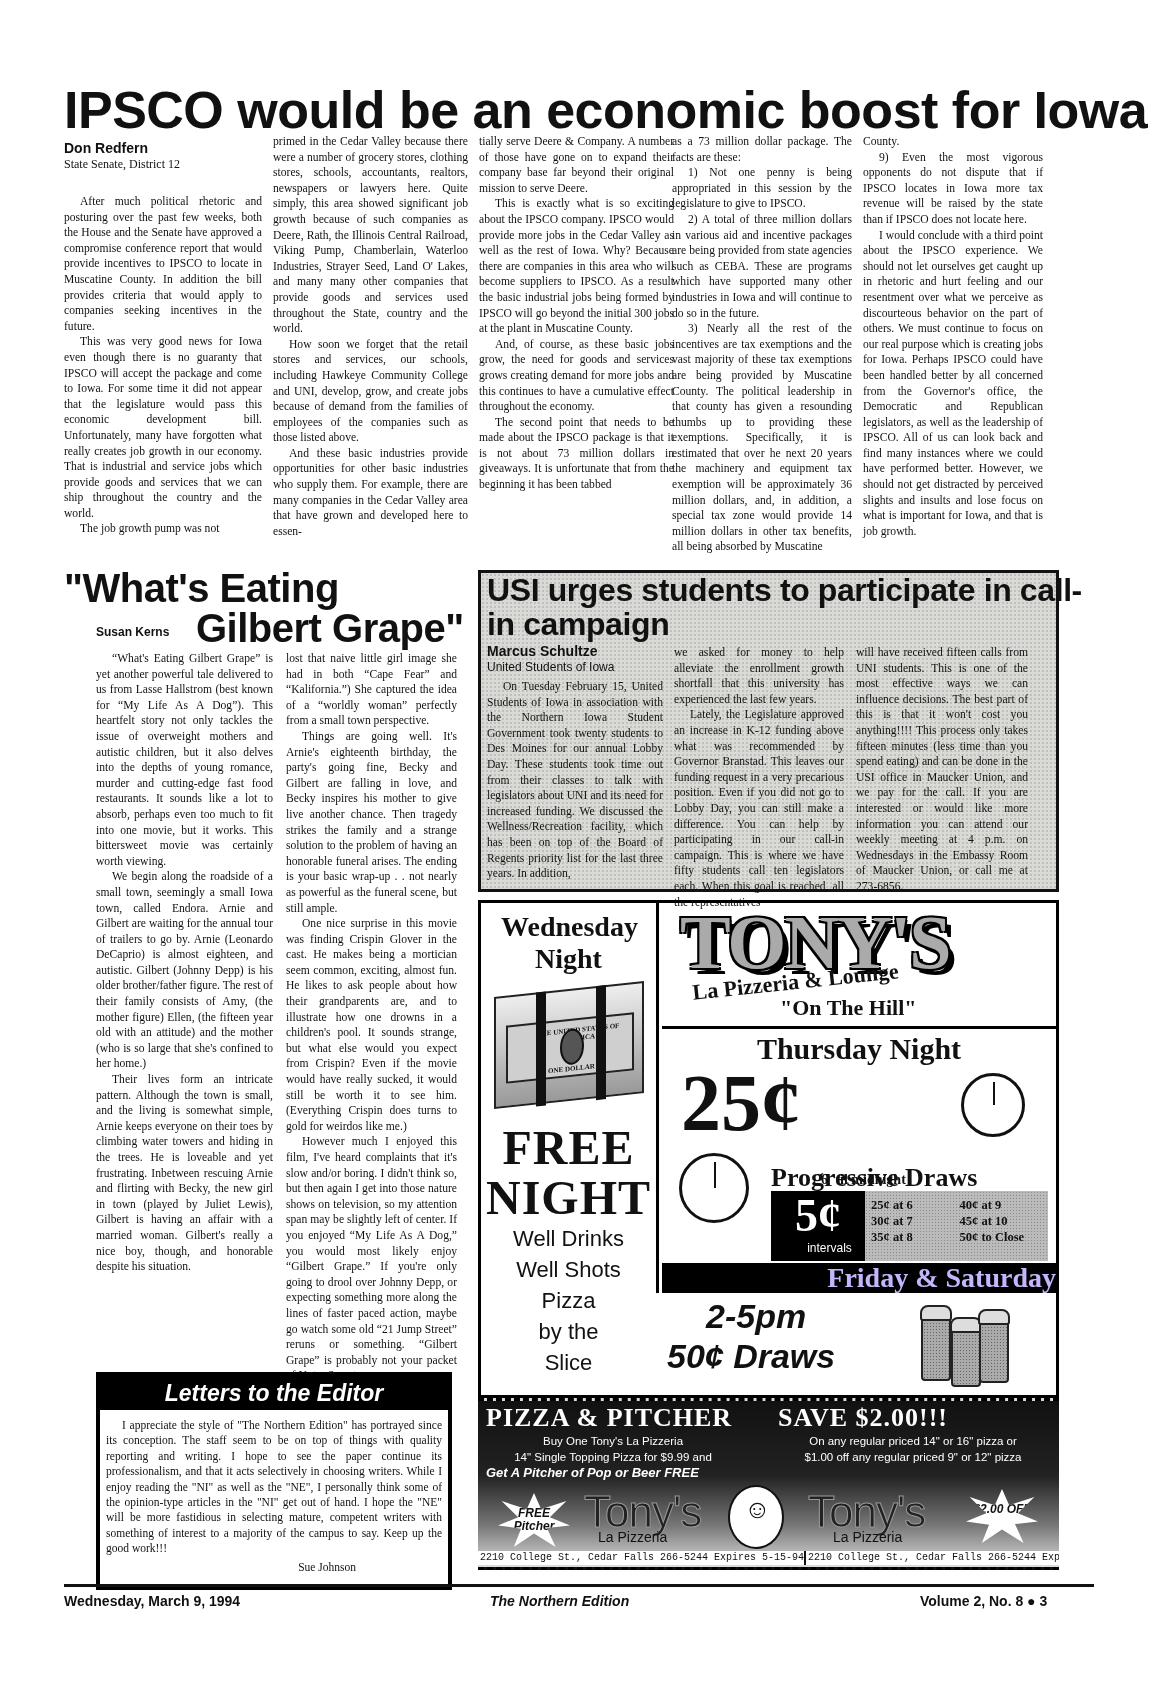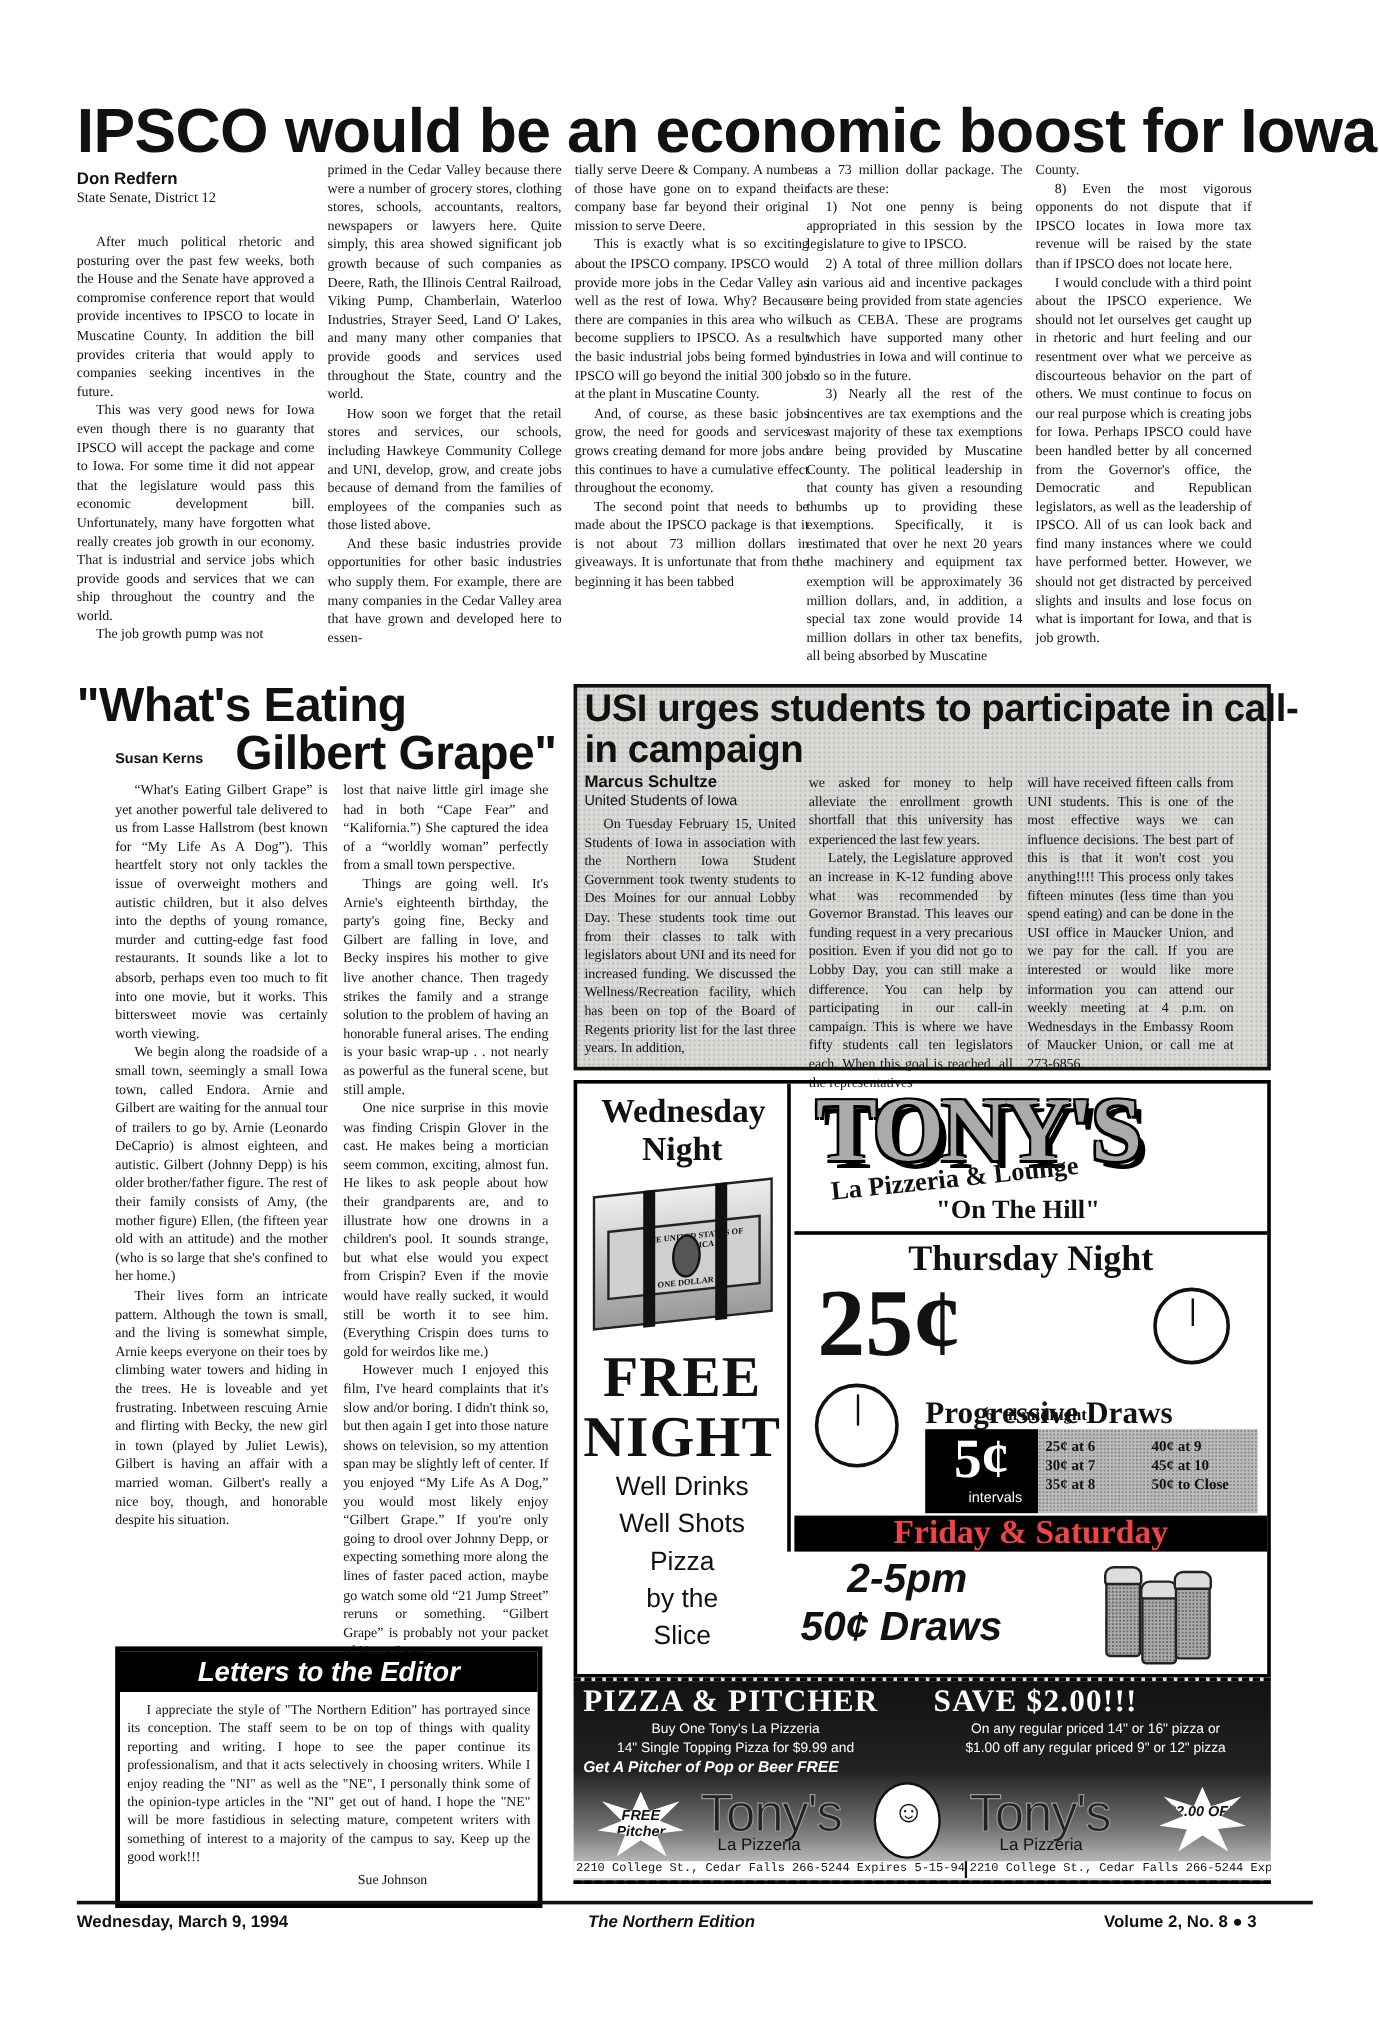--- a/index.html
+++ b/index.html
@@ -95,21 +95,21 @@
   .til { position: absolute; left: 340px; top: 270px; font-family: "Liberation Serif", serif; font-weight: 900; font-size: 14px; line-height: 14px; white-space: nowrap; }
   .nickel-box { position: absolute; left: 290px; top: 288px; width: 94px; height: 70px; background: #000; color: #fff; text-align: center; }
   .nickel-big { font-family: "Liberation Serif", serif; font-weight: 900; font-size: 46px; line-height: 50px; }
   .nickel-lbl { font-family: "Liberation Sans", sans-serif; font-size: 12px; line-height: 14px; margin-left: 23px; }
   .prices-box {
     position: absolute; left: 384px; top: 288px; width: 183px; height: 70px; background: #bbb;
     background-image: radial-gradient(#888 0.8px, transparent 0.9px); background-size: 3px 3px;
     padding: 6px 6px; font-family: "Liberation Serif", serif; font-weight: 900; font-size: 12.5px; line-height: 16px;
   }
   .prices-grid { display: grid; grid-template-columns: 1fr 1fr; column-gap: 6px; }
-  .friday-band { position: absolute; left: 181px; top: 360px; width: 394px; height: 30px; background: #000; color: #ef4444; text-align: center; font-family: "Liberation Serif", serif; font-weight: 900; font-size: 28px; line-height: 30px; }
+  .friday-band { position: absolute; left: 181px; top: 360px; width: 394px; height: 30px; background: #000; color: #c4b5fd; text-align: right; font-family: "Liberation Serif", serif; font-weight: 900; font-size: 28px; line-height: 30px; }
   .time25 { position: absolute; left: 225px; top: 393px; font-family: "Liberation Sans", sans-serif; font-weight: bold; font-style: italic; font-size: 34px; line-height: 40px; }
   .draws50 { position: absolute; left: 186px; top: 433px; font-family: "Liberation Sans", sans-serif; font-weight: bold; font-style: italic; font-size: 34px; line-height: 40px; }
   .glass { position: absolute; width: 30px; border: 2px solid #222; border-radius: 6px 6px 4px 4px;
     background: #aaa; background-image: radial-gradient(#666 0.8px, transparent 0.9px); background-size: 3px 3px; }
   .glass::before { content: ""; position: absolute; left: -3px; right: -3px; top: -8px; height: 12px; background: #ddd; border: 2px solid #222; border-radius: 8px 8px 3px 3px; }
 
   .coupon {
     position: absolute; left: 478px; top: 1398px; width: 581px; height: 172px;
     background: linear-gradient(180deg, #111 0%, #222 45%, #777 75%, #ddd 100%);
     border-top: 3px dashed #000; border-bottom: 3px dashed #000; color: #fff; overflow: hidden;
@@ -160,21 +160,21 @@
 
 <div class="col" style="left:672px; top:134px; width:180px;">
   <p class="noindent">as a 73 million dollar package. The facts are these:</p>
   <p>1) Not one penny is being appropriated in this session by the legislature to give to IPSCO.</p>
   <p>2) A total of three million dollars in various aid and incentive packages are being provided from state agencies such as CEBA. These are programs which have supported many other industries in Iowa and will continue to do so in the future.</p>
   <p>3) Nearly all the rest of the incentives are tax exemptions and the vast majority of these tax exemptions are being provided by Muscatine County. The political leadership in that county has given a resounding thumbs up to providing these exemptions. Specifically, it is estimated that over he next 20 years the machinery and equipment tax exemption will be approximately 36 million dollars, and, in addition, a special tax zone would provide 14 million dollars in other tax benefits, all being absorbed by Muscatine</p>
 </div>
 
 <div class="col" style="left:863px; top:134px; width:180px;">
   <p class="noindent">County.</p>
-  <p>8) Even the most vigorous opponents do not dispute that if IPSCO locates in Iowa more tax revenue will be raised by the state than if IPSCO does not locate here.</p>
+  <p>9) Even the most vigorous opponents do not dispute that if IPSCO locates in Iowa more tax revenue will be raised by the state than if IPSCO does not locate here.</p>
   <p>I would conclude with a third point about the IPSCO experience. We should not let ourselves get caught up in rhetoric and hurt feeling and our resentment over what we perceive as discourteous behavior on the part of others. We must continue to focus on our real purpose which is creating jobs for Iowa. Perhaps IPSCO could have been handled better by all concerned from the Governor's office, the Democratic and Republican legislators, as well as the leadership of IPSCO. All of us can look back and find many instances where we could have performed better. However, we should not get distracted by perceived slights and insults and lose focus on what is important for Iowa, and that is job growth.</p>
 </div>
 
 <div class="grape-title1">"What's Eating</div>
 <div class="grape-byline">Susan Kerns</div>
 <div class="grape-title2">Gilbert Grape"</div>
 
 <div class="col" style="left:96px; top:651px; width:177px;">
   <p>“What's Eating Gilbert Grape” is yet another powerful tale delivered to us from Lasse Hallstrom (best known for “My Life As A Dog”). This heartfelt story not only tackles the issue of overweight mothers and autistic children, but it also delves into the depths of young romance, murder and cutting-edge fast food restaurants. It sounds like a lot to absorb, perhaps even too much to fit into one movie, but it works. This bittersweet movie was certainly worth viewing.</p>
   <p>We begin along the roadside of a small town, seemingly a small Iowa town, called Endora. Arnie and Gilbert are waiting for the annual tour of trailers to go by. Arnie (Leonardo DeCaprio) is almost eighteen, and autistic. Gilbert (Johnny Depp) is his older brother/father figure. The rest of their family consists of Amy, (the mother figure) Ellen, (the fifteen year old with an attitude) and the mother (who is so large that she's confined to her home.)</p>

